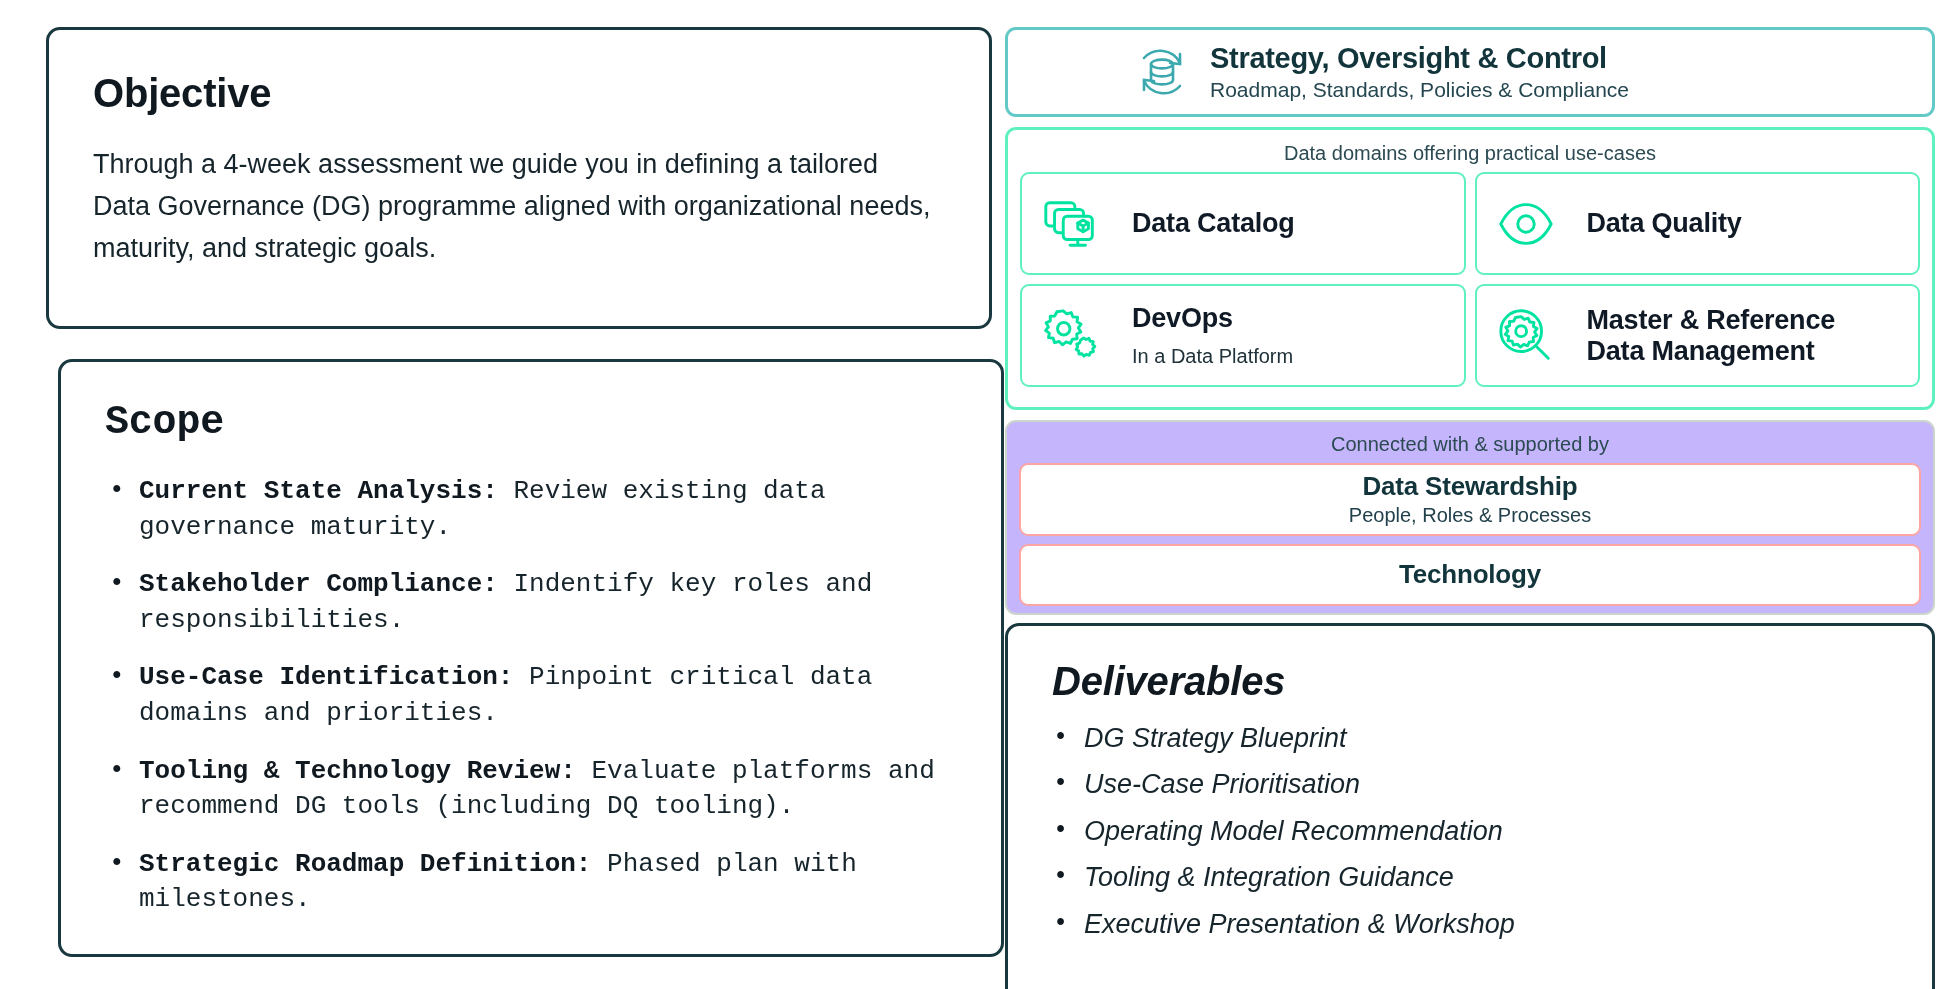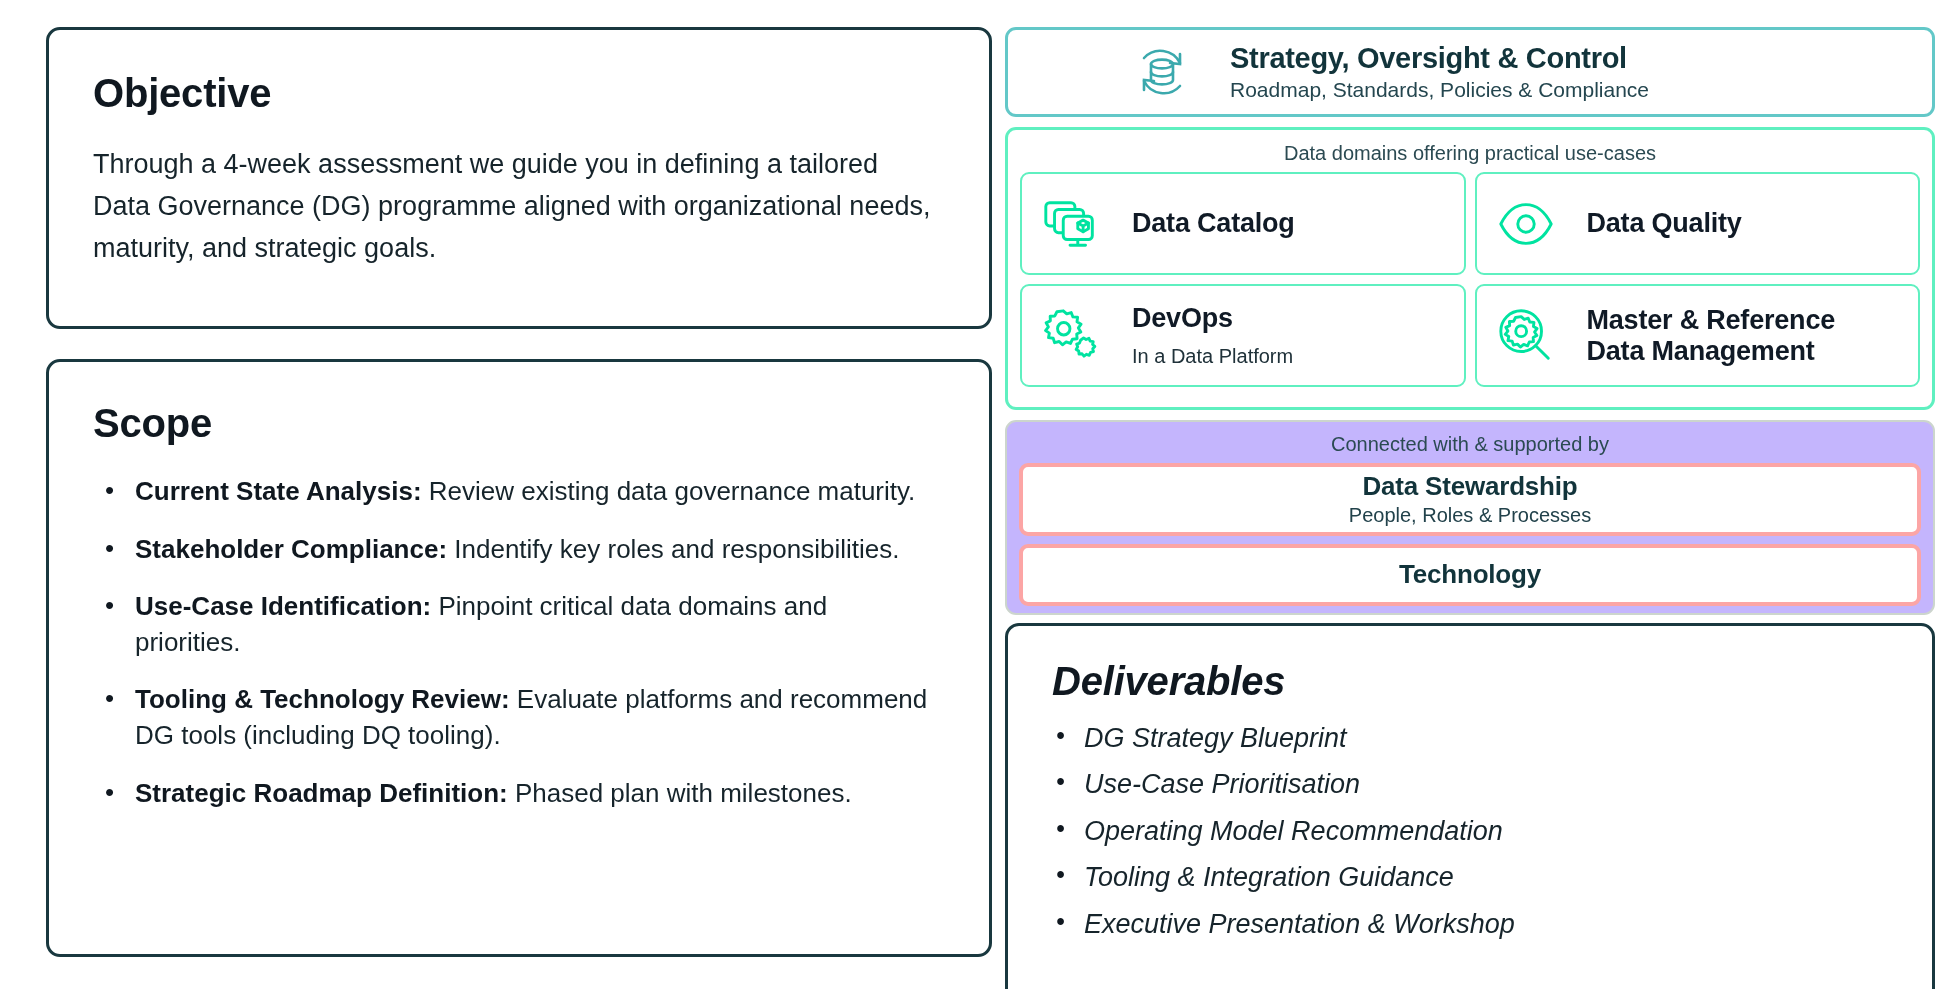--- a/index.html
+++ b/index.html
@@ -37,24 +37,25 @@
   }
   .objective-panel {
     position: absolute;
     left: 0; top: 0;
     width: 946px;
     height: 302px;
     padding: 42px 44px 0 44px;
   }
   .scope-panel {
     position: absolute;
-    left: 0; top: 332px;
+    left: 12px; top: 332px;
     width: 946px;
     height: 598px;
     padding: 40px 44px 0 44px;
+    font-family: Liberation Mono, monospace;
   }
   .deliverables-panel {
     position: absolute;
     left: 1005px;
     top: 623px;
     width: 930px;
     height: 396px;
     padding: 34px 20px 0 44px;
     border: 3px solid #19383f;
     border-radius: 14px;
@@ -73,21 +74,21 @@
   }
   .objective-body {
     font-size: 27px;
     line-height: 1.55;
     color: #16242b;
     max-width: 840px;
   }
 
   ul.bullets {
     list-style: none;
-    margin: 8px;
+    margin: 0;
     padding: 0;
   }
   ul.bullets > li {
     position: relative;
     padding-left: 34px;
     font-size: 26px;
     line-height: 1.37;
     color: #16242b;
     margin-bottom: 22px;
   }
@@ -146,21 +147,21 @@
     background: #fff;
   }
   .strategy-icon {
     width: 96px;
     margin-left: 106px;
     display: flex;
     align-items: center;
     justify-content: center;
     flex: none;
   }
-  .strategy-text { margin-left: 20px; }
+  .strategy-text { }
   .strategy-title {
     font-size: 29px;
     font-weight: 700;
     color: #12343b;
     line-height: 1.12;
     letter-spacing: -0.3px;
   }
   .strategy-sub {
     font-size: 21px;
     color: #24464f;
@@ -232,21 +233,21 @@
     width: 930px;
     height: 195px;
     margin-top: 10px;
     border: 2px solid #ccd5cd;
     border-radius: 11px;
     box-sizing: border-box;
     padding: 7px 12px 12px 12px;
     background: #c4b5fd;
   }
   .support-card {
-    border: 4px solid #fca5a5;
+    border: 2px solid #fca5a5;
     border-radius: 9px;
     background: #fff;
     display: flex;
     flex-direction: column;
     align-items: center;
     justify-content: center;
     box-sizing: border-box;
   }
   .support-card.tall { height: 73px; }
   .support-card.short { height: 62px; margin-top: 8px; }

